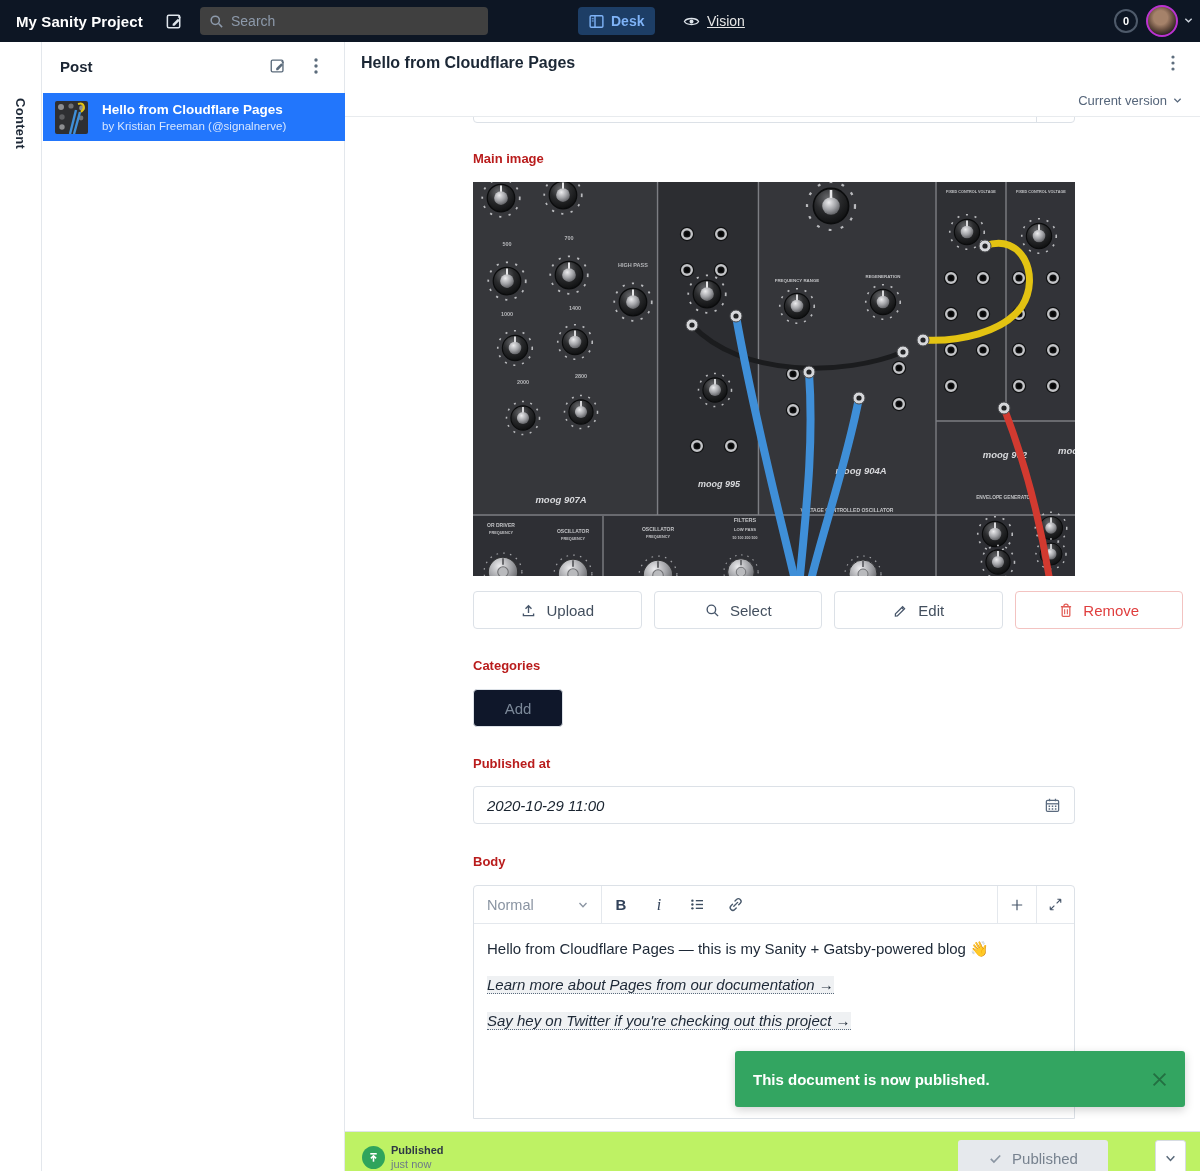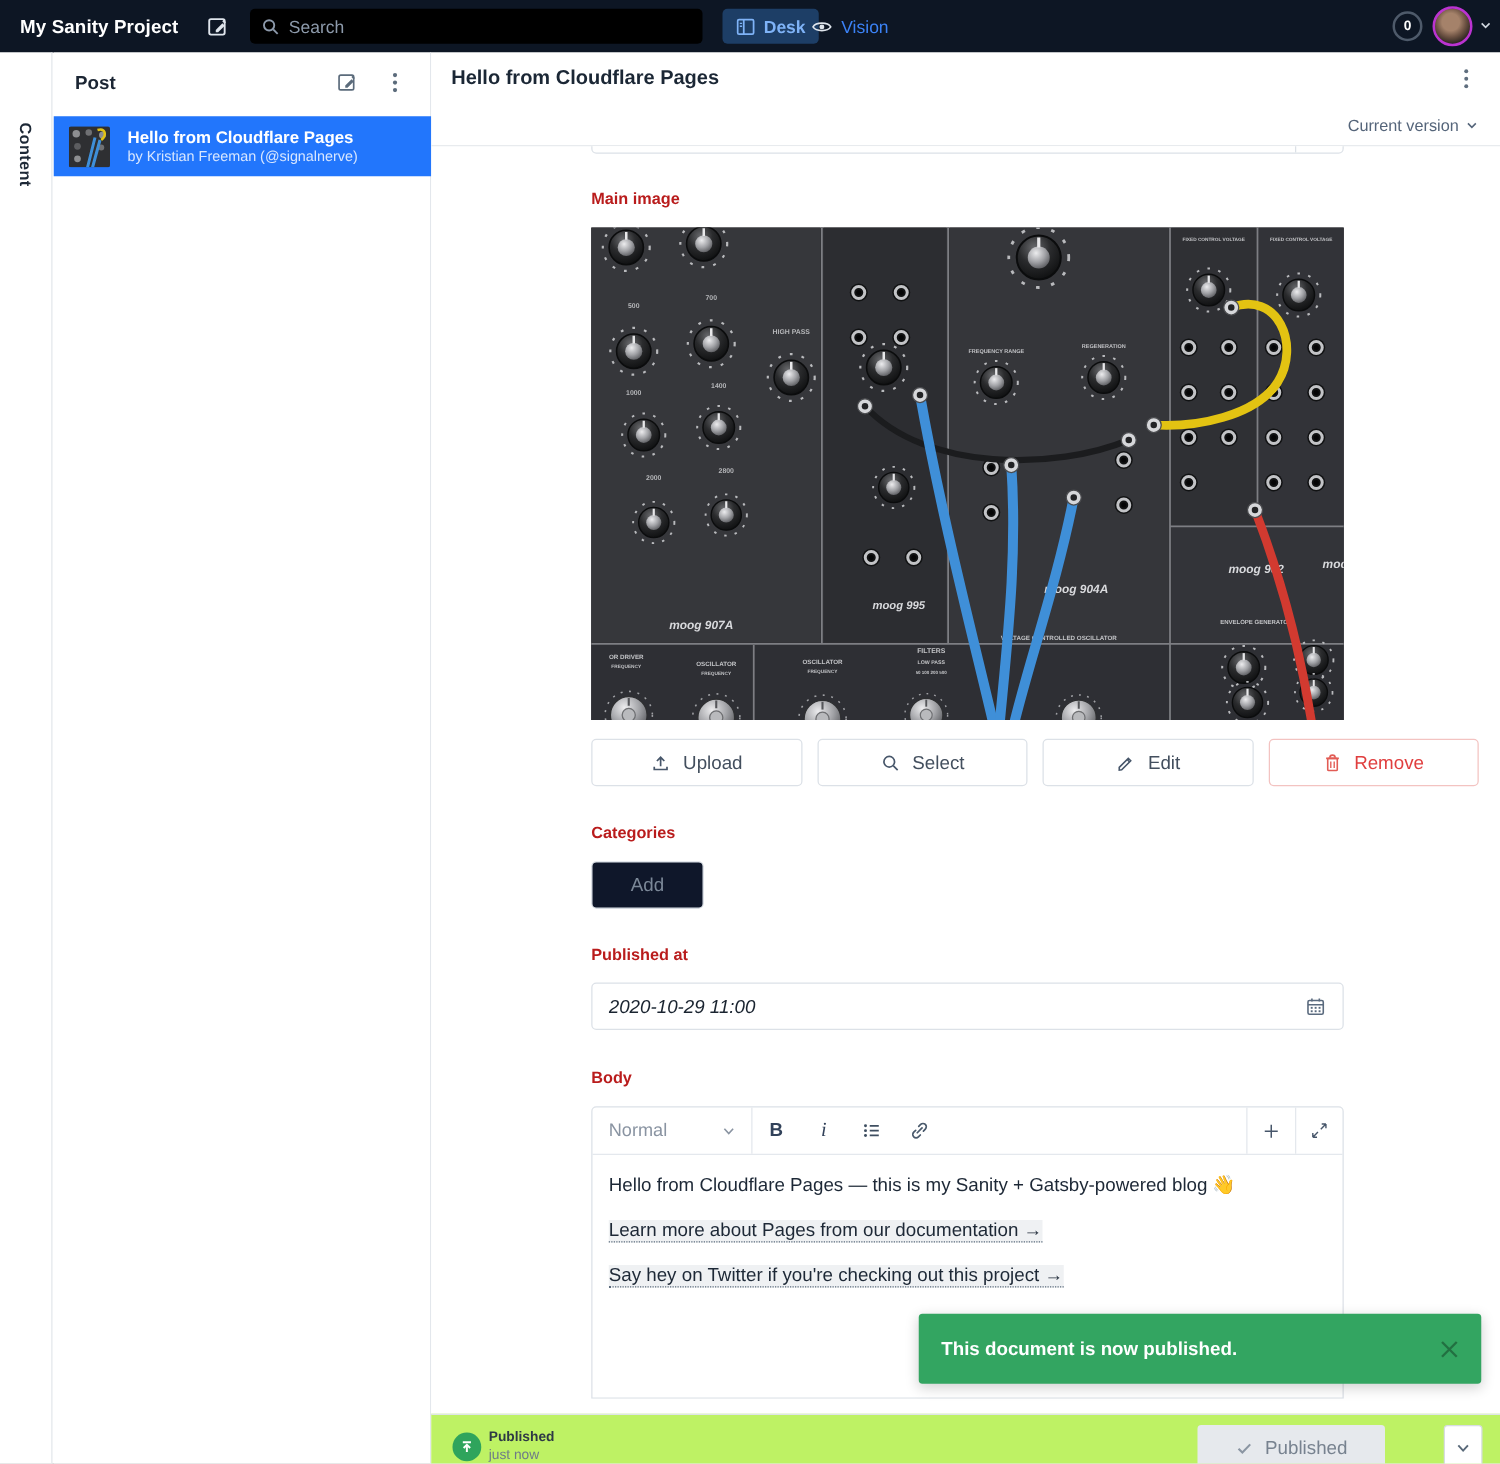--- a/index.html
+++ b/index.html
@@ -3,26 +3,26 @@
 <meta charset="utf-8">
 <style>
   * { margin:0; padding:0; box-sizing:border-box; }
   body { background:#888; font-family:"Liberation Sans", sans-serif; }
   .app { position:relative; width:1200px; height:1171px; background:#fff; overflow:hidden; }
 
   
   .navbar { position:absolute; left:0; top:0; width:1200px; height:42px; background:#0d1624; display:flex; align-items:center; }
   .brand { position:absolute; left:16px; color:#fff; font-size:15px; font-weight:700; letter-spacing:.1px; }
   .nav-compose { position:absolute; left:163px; top:10px; width:22px; height:22px; display:flex; align-items:center; justify-content:center; cursor:pointer; }
-  .nav-search { position:absolute; left:200px; top:7px; width:362px; height:28px; background:#000000; border-radius:4px; display:flex; align-items:center; padding:0 9px; }
+  .nav-search { position:absolute; left:200px; top:7px; width:288px; height:28px; background:#404040; border-radius:4px; display:flex; align-items:center; padding:0 9px; }
   .nav-search input { background:transparent; border:none; outline:none; color:#e6ebf1; font-size:14px; margin-left:7px; width:300px; font-family:"Liberation Sans",sans-serif; }
   .nav-search input::placeholder { color:#8d9aab; }
   .nav-tab { position:absolute; top:7px; height:28px; display:flex; align-items:center; gap:7px; padding:0 11px; border-radius:4px; font-size:14px; cursor:pointer; }
   .tab-desk { left:578px; background:#1d3e66; color:#7fb3f7; font-weight:600; }
-  .tab-vision { left:638px; color:#3b82f6; font-weight:500; }
+  .tab-vision { left:672px; color:#e5e5e5; font-weight:500;text-decoration:underline; }
   .nav-badge { position:absolute; right:62px; top:9px; width:24px; height:24px; border:2px solid #4e5a6a; border-radius:50%; color:#fff; font-size:11px; font-weight:700; display:flex; align-items:center; justify-content:center; }
   .avatar { position:absolute; right:22px; top:5px; width:32px; height:32px; border-radius:50%; border:2px solid #bb33d1; background:radial-gradient(circle at 45% 38%, #a5826a 0 30%, #6b5142 52%, #241f1c 78%); cursor:pointer; }
   .nav-caret { position:absolute; right:7px; top:16px; }
 
   
   .rail { position:absolute; left:0; top:42px; width:42px; height:1129px; background:#fff; border-right:1px solid #e3e7ec; }
   .rail-label { position:absolute; left:13px; top:56px; writing-mode:vertical-rl; font-size:13px; font-weight:600; color:#1d2836; letter-spacing:.3px; }
 
   
   .listpane { position:absolute; left:43px; top:42px; width:302px; height:1129px; background:#fff; border-right:1px solid #e3e7ec; }
@@ -72,21 +72,21 @@
   .ed-style .chev { margin-left:auto; }
   .ed-btn { width:38px; display:flex; align-items:center; justify-content:center; cursor:pointer; color:#32425a; }
   .ed-bold { font-weight:700; font-size:15px; }
   .ed-italic { font-style:italic; font-family:"Liberation Serif", serif; font-size:16px; }
   .ed-spacer { flex:1; }
   .ed-right { display:flex; border-left:1px solid #e4e8ed; }
   .ed-right .ed-btn { border-left:1px solid #e4e8ed; }
   .ed-right .ed-btn:first-child { border-left:none; }
   .ed-content { padding:13px 13px; font-size:15px; color:#1d2836; line-height:23px; }
   .ed-content p { margin-bottom:13px; }
-  .ed-link { background:#eff1f3; border-bottom:1.5px dotted #5a6a7c; cursor:pointer; }
+  .ed-link { background:#eff1f3; border-bottom:1.5px dotted #5a6a7c; cursor:pointer;font-style:italic; }
 
   
   .toast { position:absolute; left:390px; top:1009px; width:450px; height:56px; background:#33a561; border-radius:3px; display:flex; align-items:center; padding:0 18px; box-shadow:0 3px 10px rgba(0,0,0,.18); z-index:5; }
   .toast-msg { color:#fff; font-size:15px; font-weight:600; }
   .toast-close { margin-left:auto; cursor:pointer; display:flex; }
 
   
   .doc-footer { position:absolute; left:0; bottom:0; width:855px; height:40px; background:#bef264; border-top:1px solid #dfe4e9; z-index:6; }
   .pub-circle { position:absolute; left:17px; top:14px; width:23px; height:23px; border-radius:50%; background:#2fa45c; display:flex; align-items:center; justify-content:center; }
   .pub-texts { position:absolute; left:46px; top:12px; }

